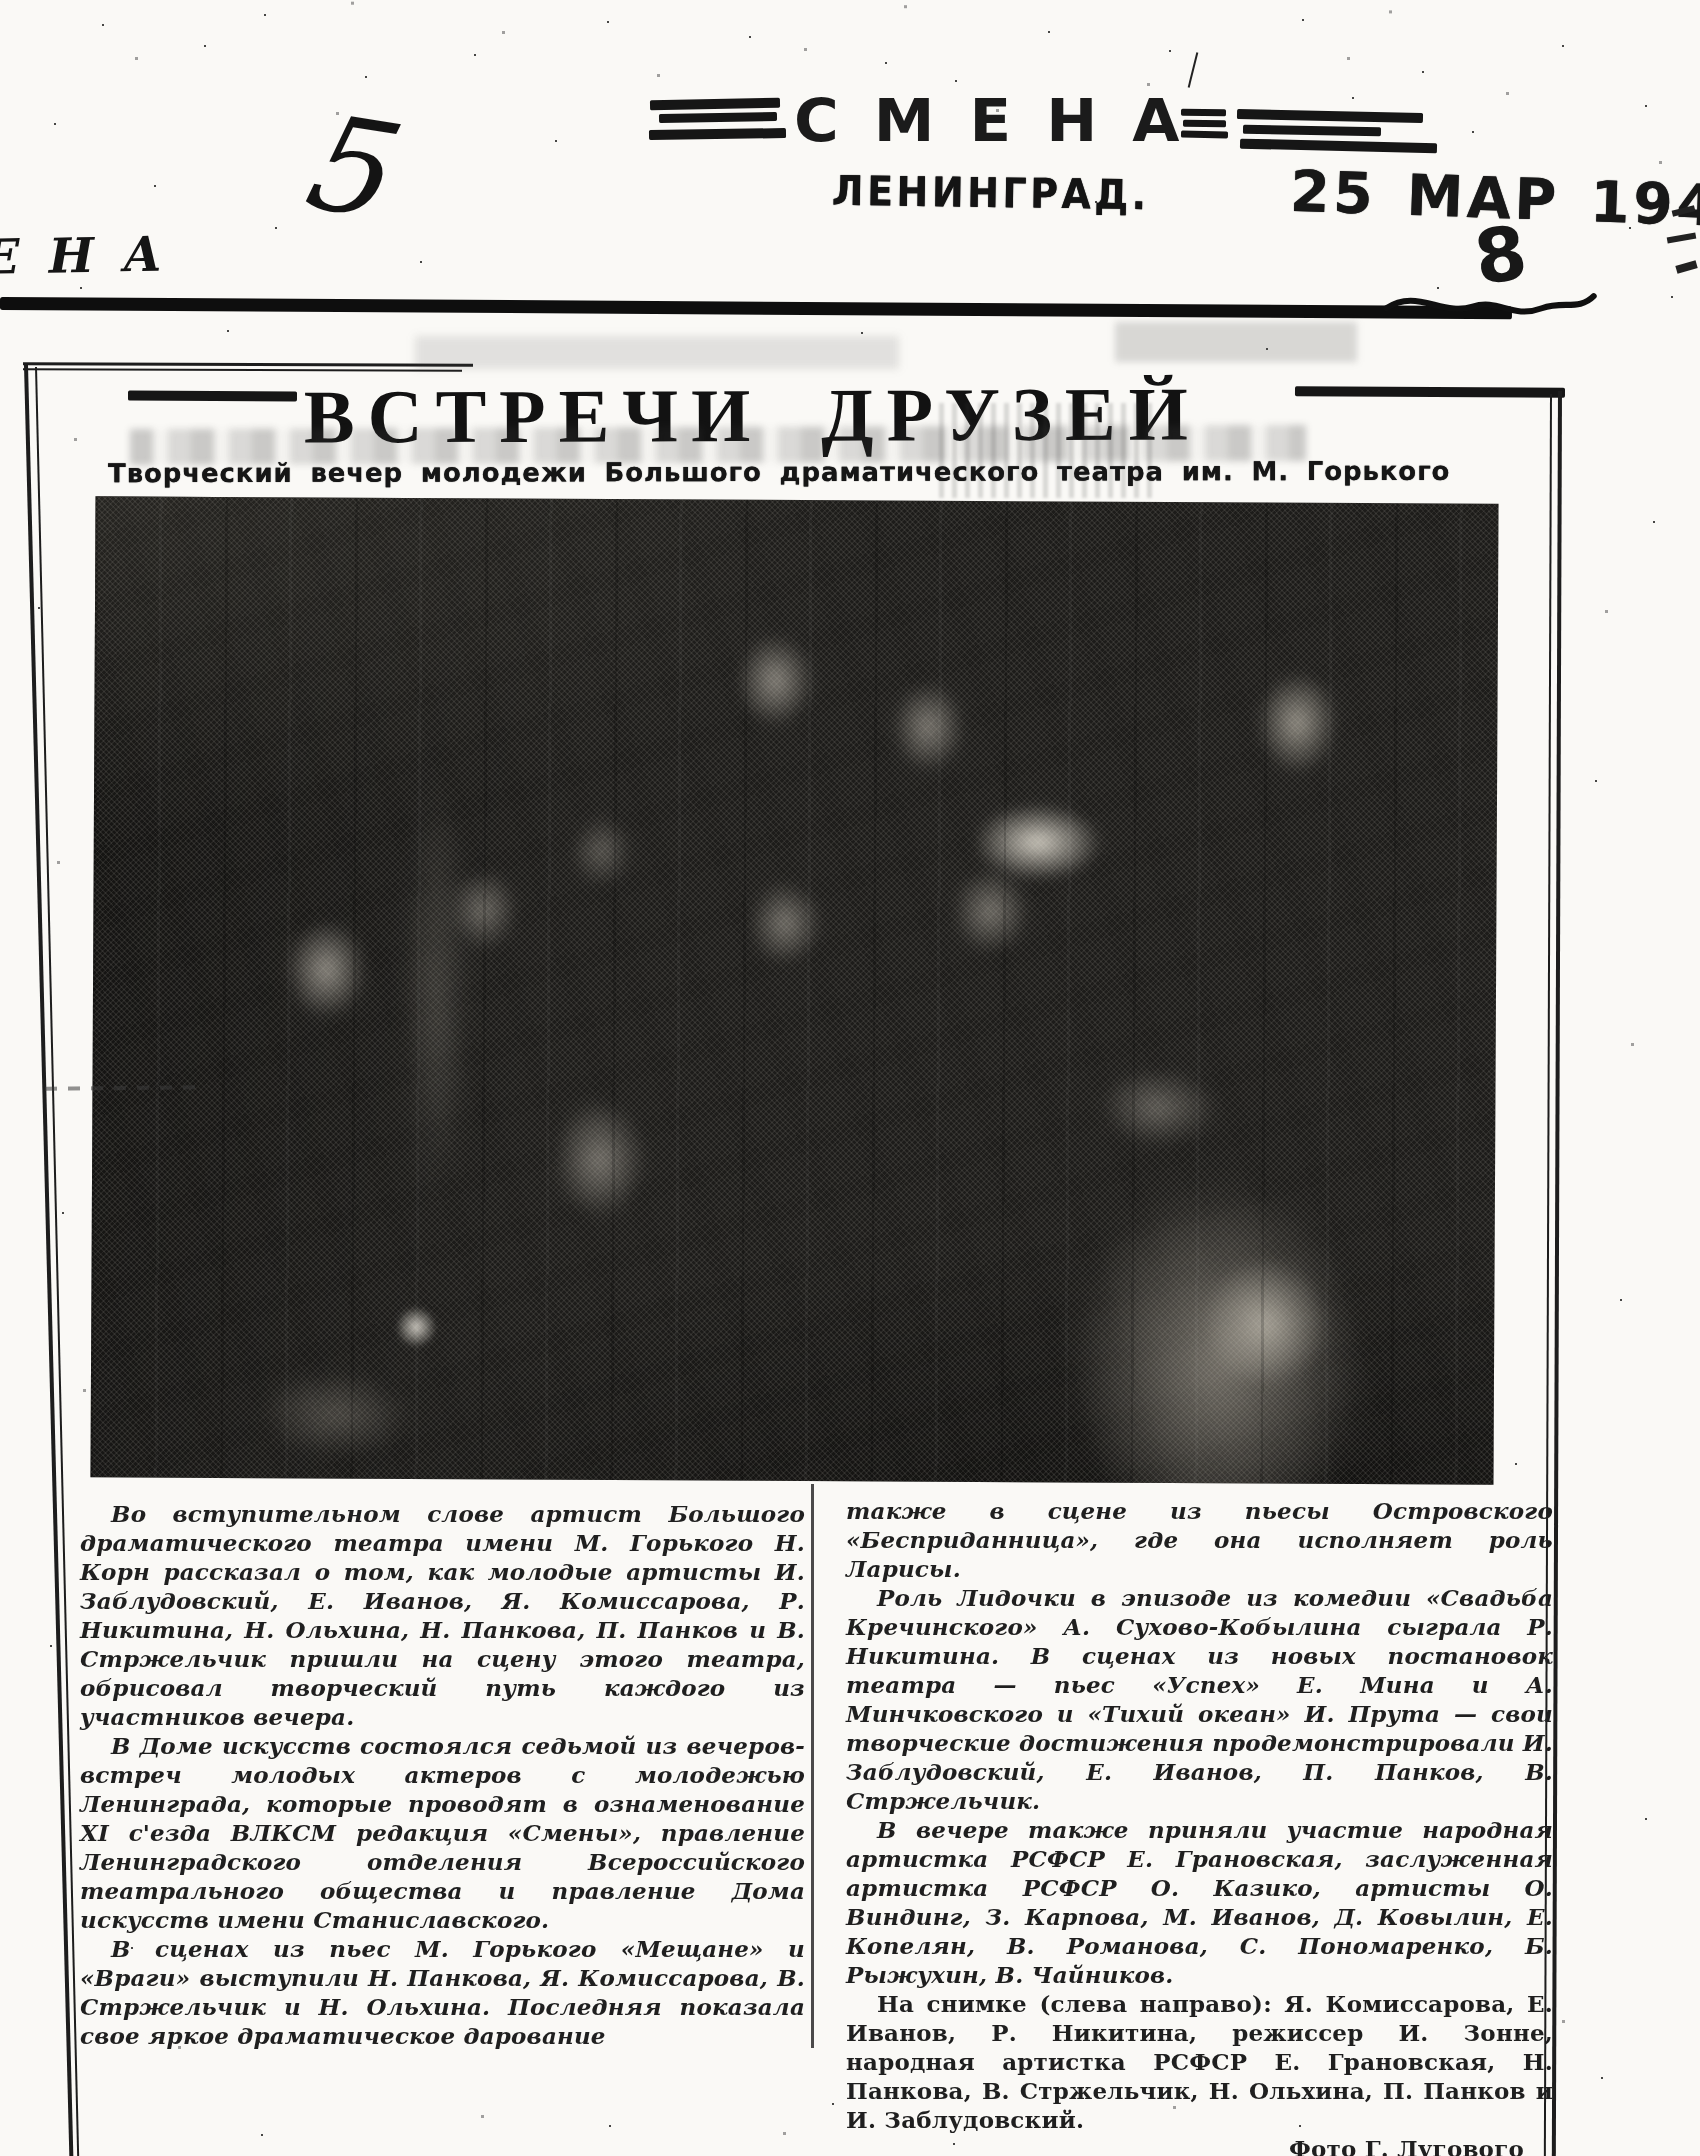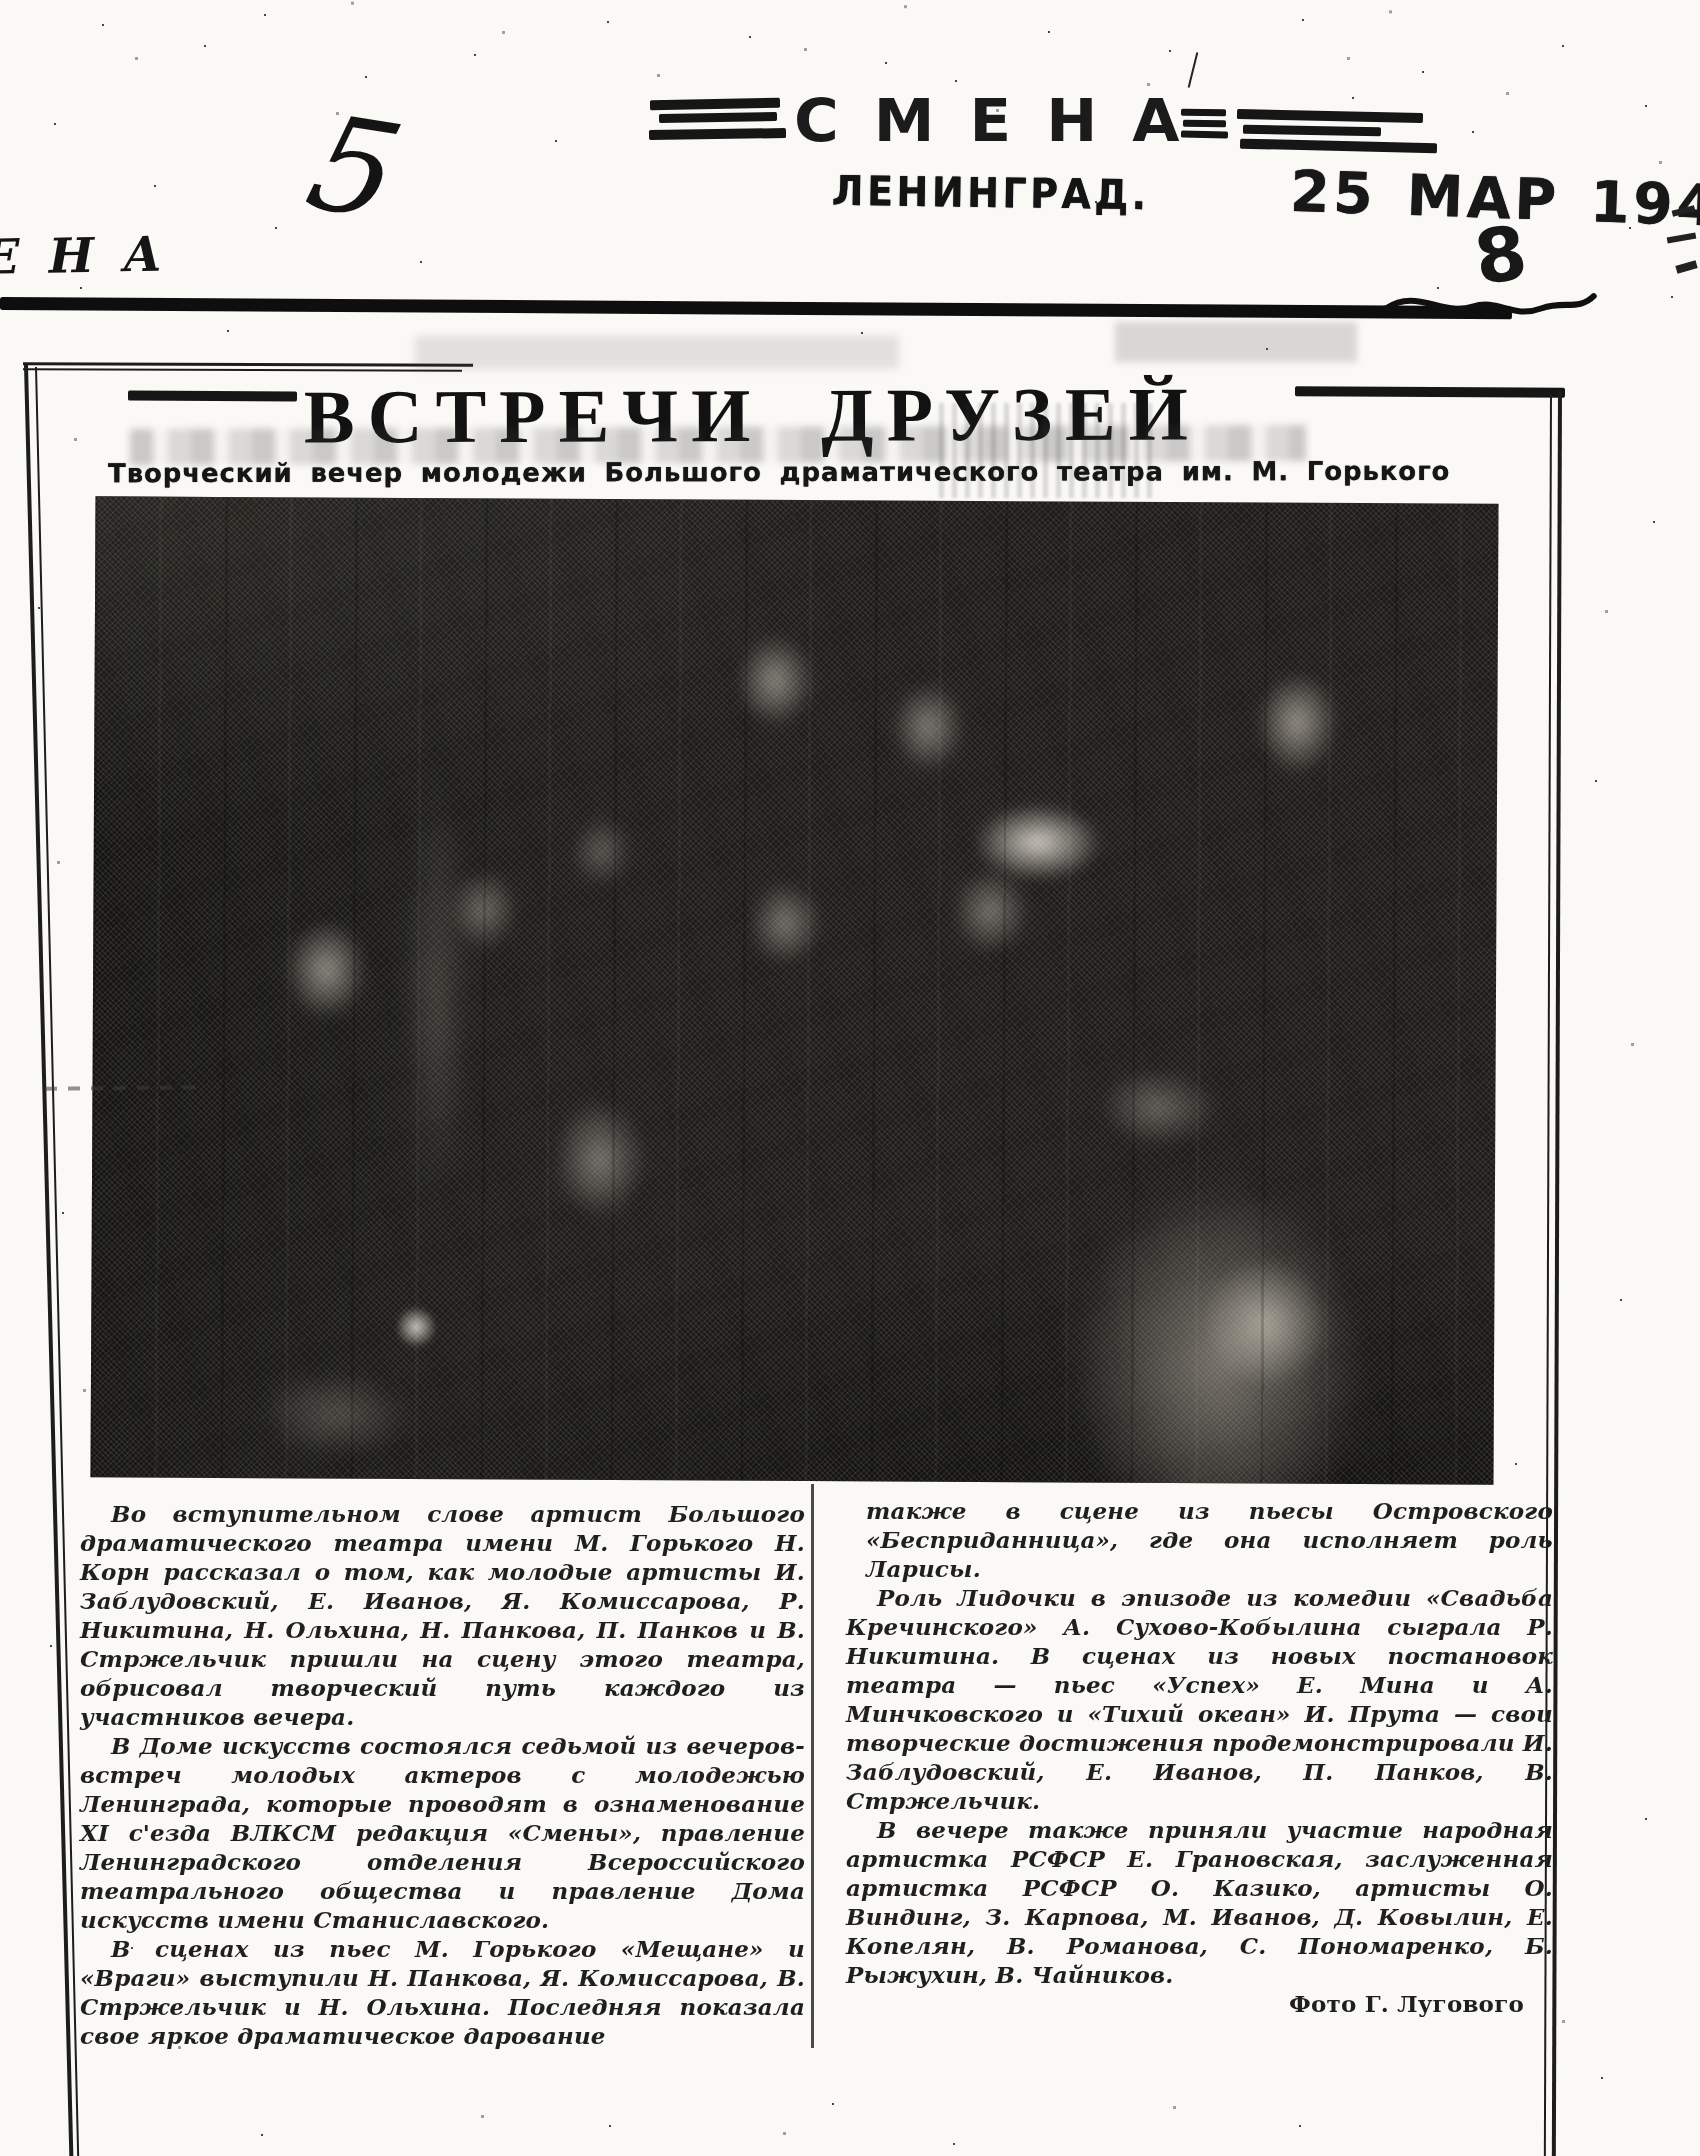--- a/index.html
+++ b/index.html
@@ -103,21 +103,21 @@
   .blob{position:absolute;border-radius:50%;filter:blur(6px);}
 
   
   .col{
     position:absolute;
     font:bold italic 23px/29px "DejaVu Serif",serif;
     color:#1f1f1f;letter-spacing:0.2px;
     text-align:justify;
   }
   .col p{margin:0;text-indent:31px;}
-  .col p.cont{text-indent:0;margin-left:20px;}
+  .col p.cont{text-indent:0;}
   .col p.upright{font-style:normal;}
   .col-left{left:80px;top:1499px;width:725px;}
   .col-right{left:846px;top:1496px;width:707px;}
   .credit{
     text-align:right;font-style:normal;text-indent:0;
     padding-right:29px;
   }
   .divider{
     position:absolute;left:811px;top:1484px;width:2.6px;height:564px;
     background:#2b2b2b;opacity:.85;
@@ -239,17 +239,18 @@
   <div class="col col-left">
     <p>Во вступительном слове артист Большого драматического театра имени М. Горького Н. Корн рассказал о том, как молодые артисты И. Заблудовский, Е. Иванов, Я. Комиссарова, Р. Никитина, Н. Ольхина, Н. Панкова, П. Панков и В. Стржельчик пришли на сцену этого театра, обрисовал творческий путь каждого из участников вечера.</p>
     <p>В Доме искусств состоялся седьмой из вечеров-встреч молодых актеров с молодежью Ленинграда, которые проводят в ознаменование XI с'езда ВЛКСМ редакция «Смены», правление Ленинградского отделения Всероссийского театрального общества и правление Дома искусств имени Станиславского.</p>
     <p>В сценах из пьес М. Горького «Мещане» и «Враги» выступили Н. Панкова, Я. Комиссарова, В. Стржельчик и Н. Ольхина. Последняя показала свое яркое драматическое дарование</p>
   </div>
 
   <div class="col col-right">
     <p class="cont">также в сцене из пьесы Островского «Бесприданница», где она исполняет роль Ларисы.</p>
     <p>Роль Лидочки в эпизоде из комедии «Свадьба Кречинского» А. Сухово-Кобылина сыграла Р. Никитина. В сценах из новых постановок театра — пьес «Успех» Е. Мина и А. Минчковского и «Тихий океан» И. Прута — свои творческие достижения продемонстрировали И. Заблудовский, Е. Иванов, П. Панков, В. Стржельчик.</p>
     <p>В вечере также приняли участие народная артистка РСФСР Е. Грановская, заслуженная артистка РСФСР О. Казико, артисты О. Виндинг, З. Карпова, М. Иванов, Д. Ковылин, Е. Копелян, В. Романова, С. Пономаренко, Б. Рыжухин, В. Чайников.</p>
+    <p class="upright">На снимке (слева направо): Я. Комиссарова, Е. Иванов, Р. Никитина, режиссер И. Зонне, народная артистка РСФСР Е. Грановская, Н. Панкова, В. Стржельчик, Н. Ольхина, П. Панков и И. Заблудовский.</p>
     <p class="upright credit">Фото Г. Лугового</p>
   </div>
 
 </div>
 
 
 </body></html>

